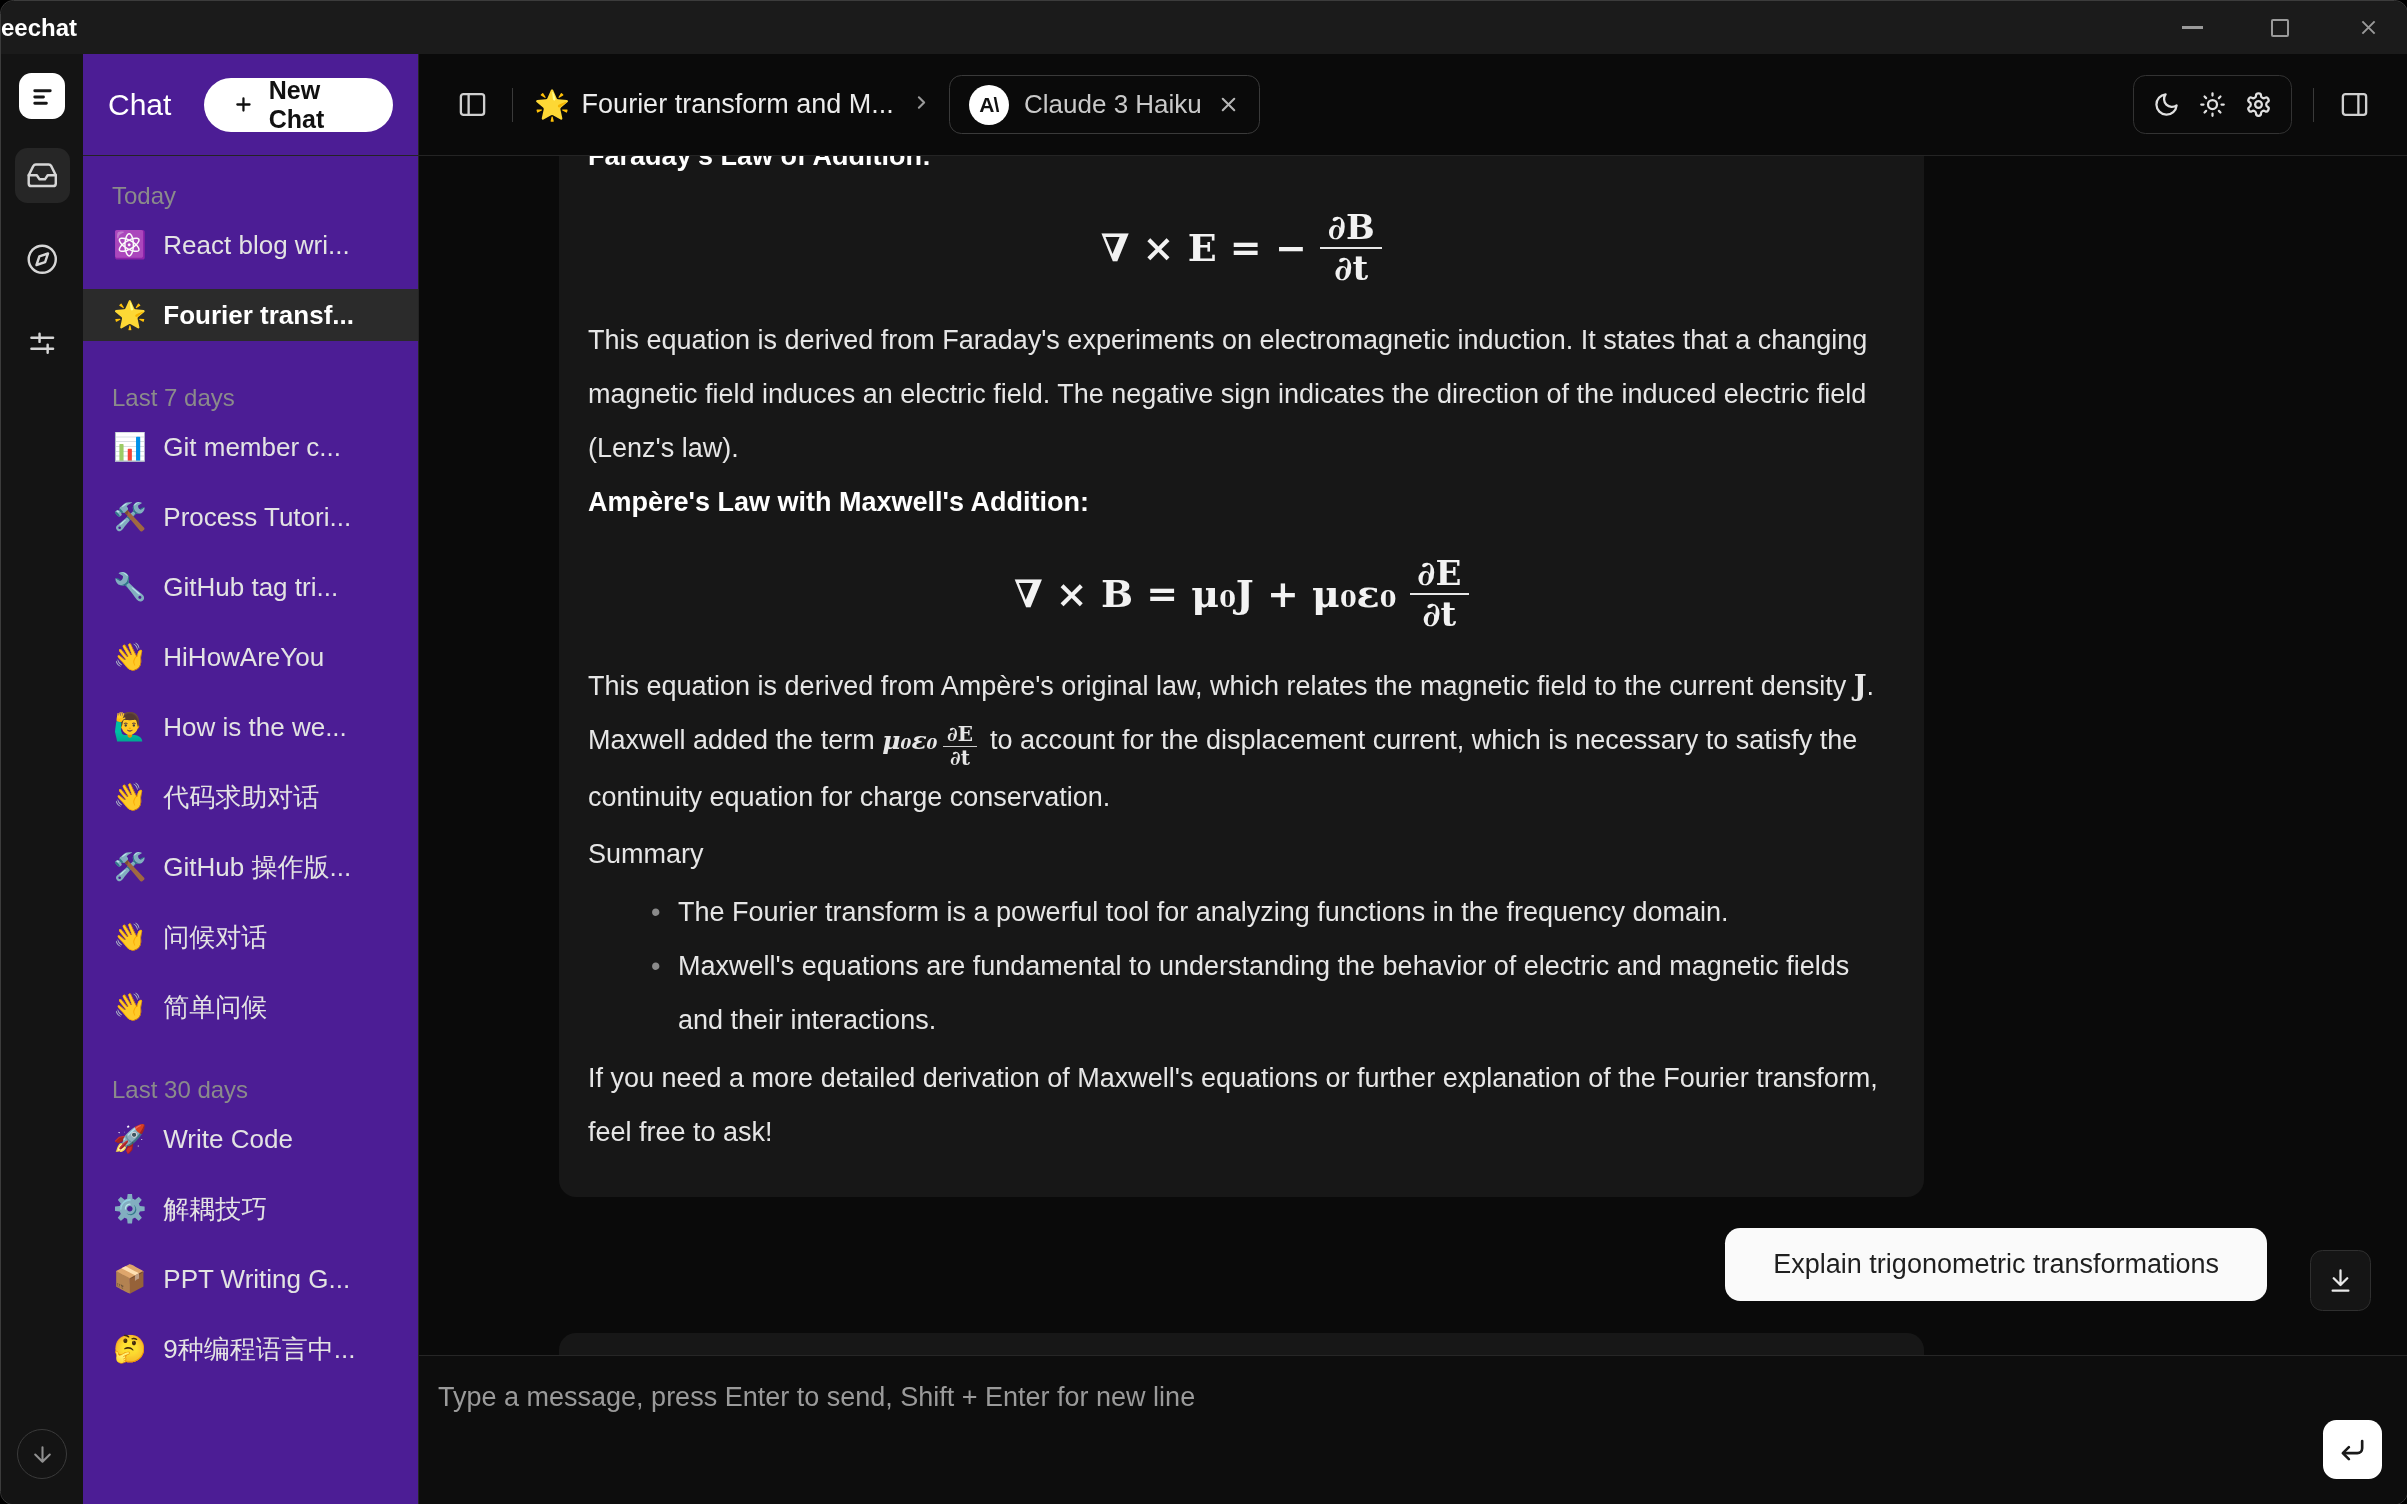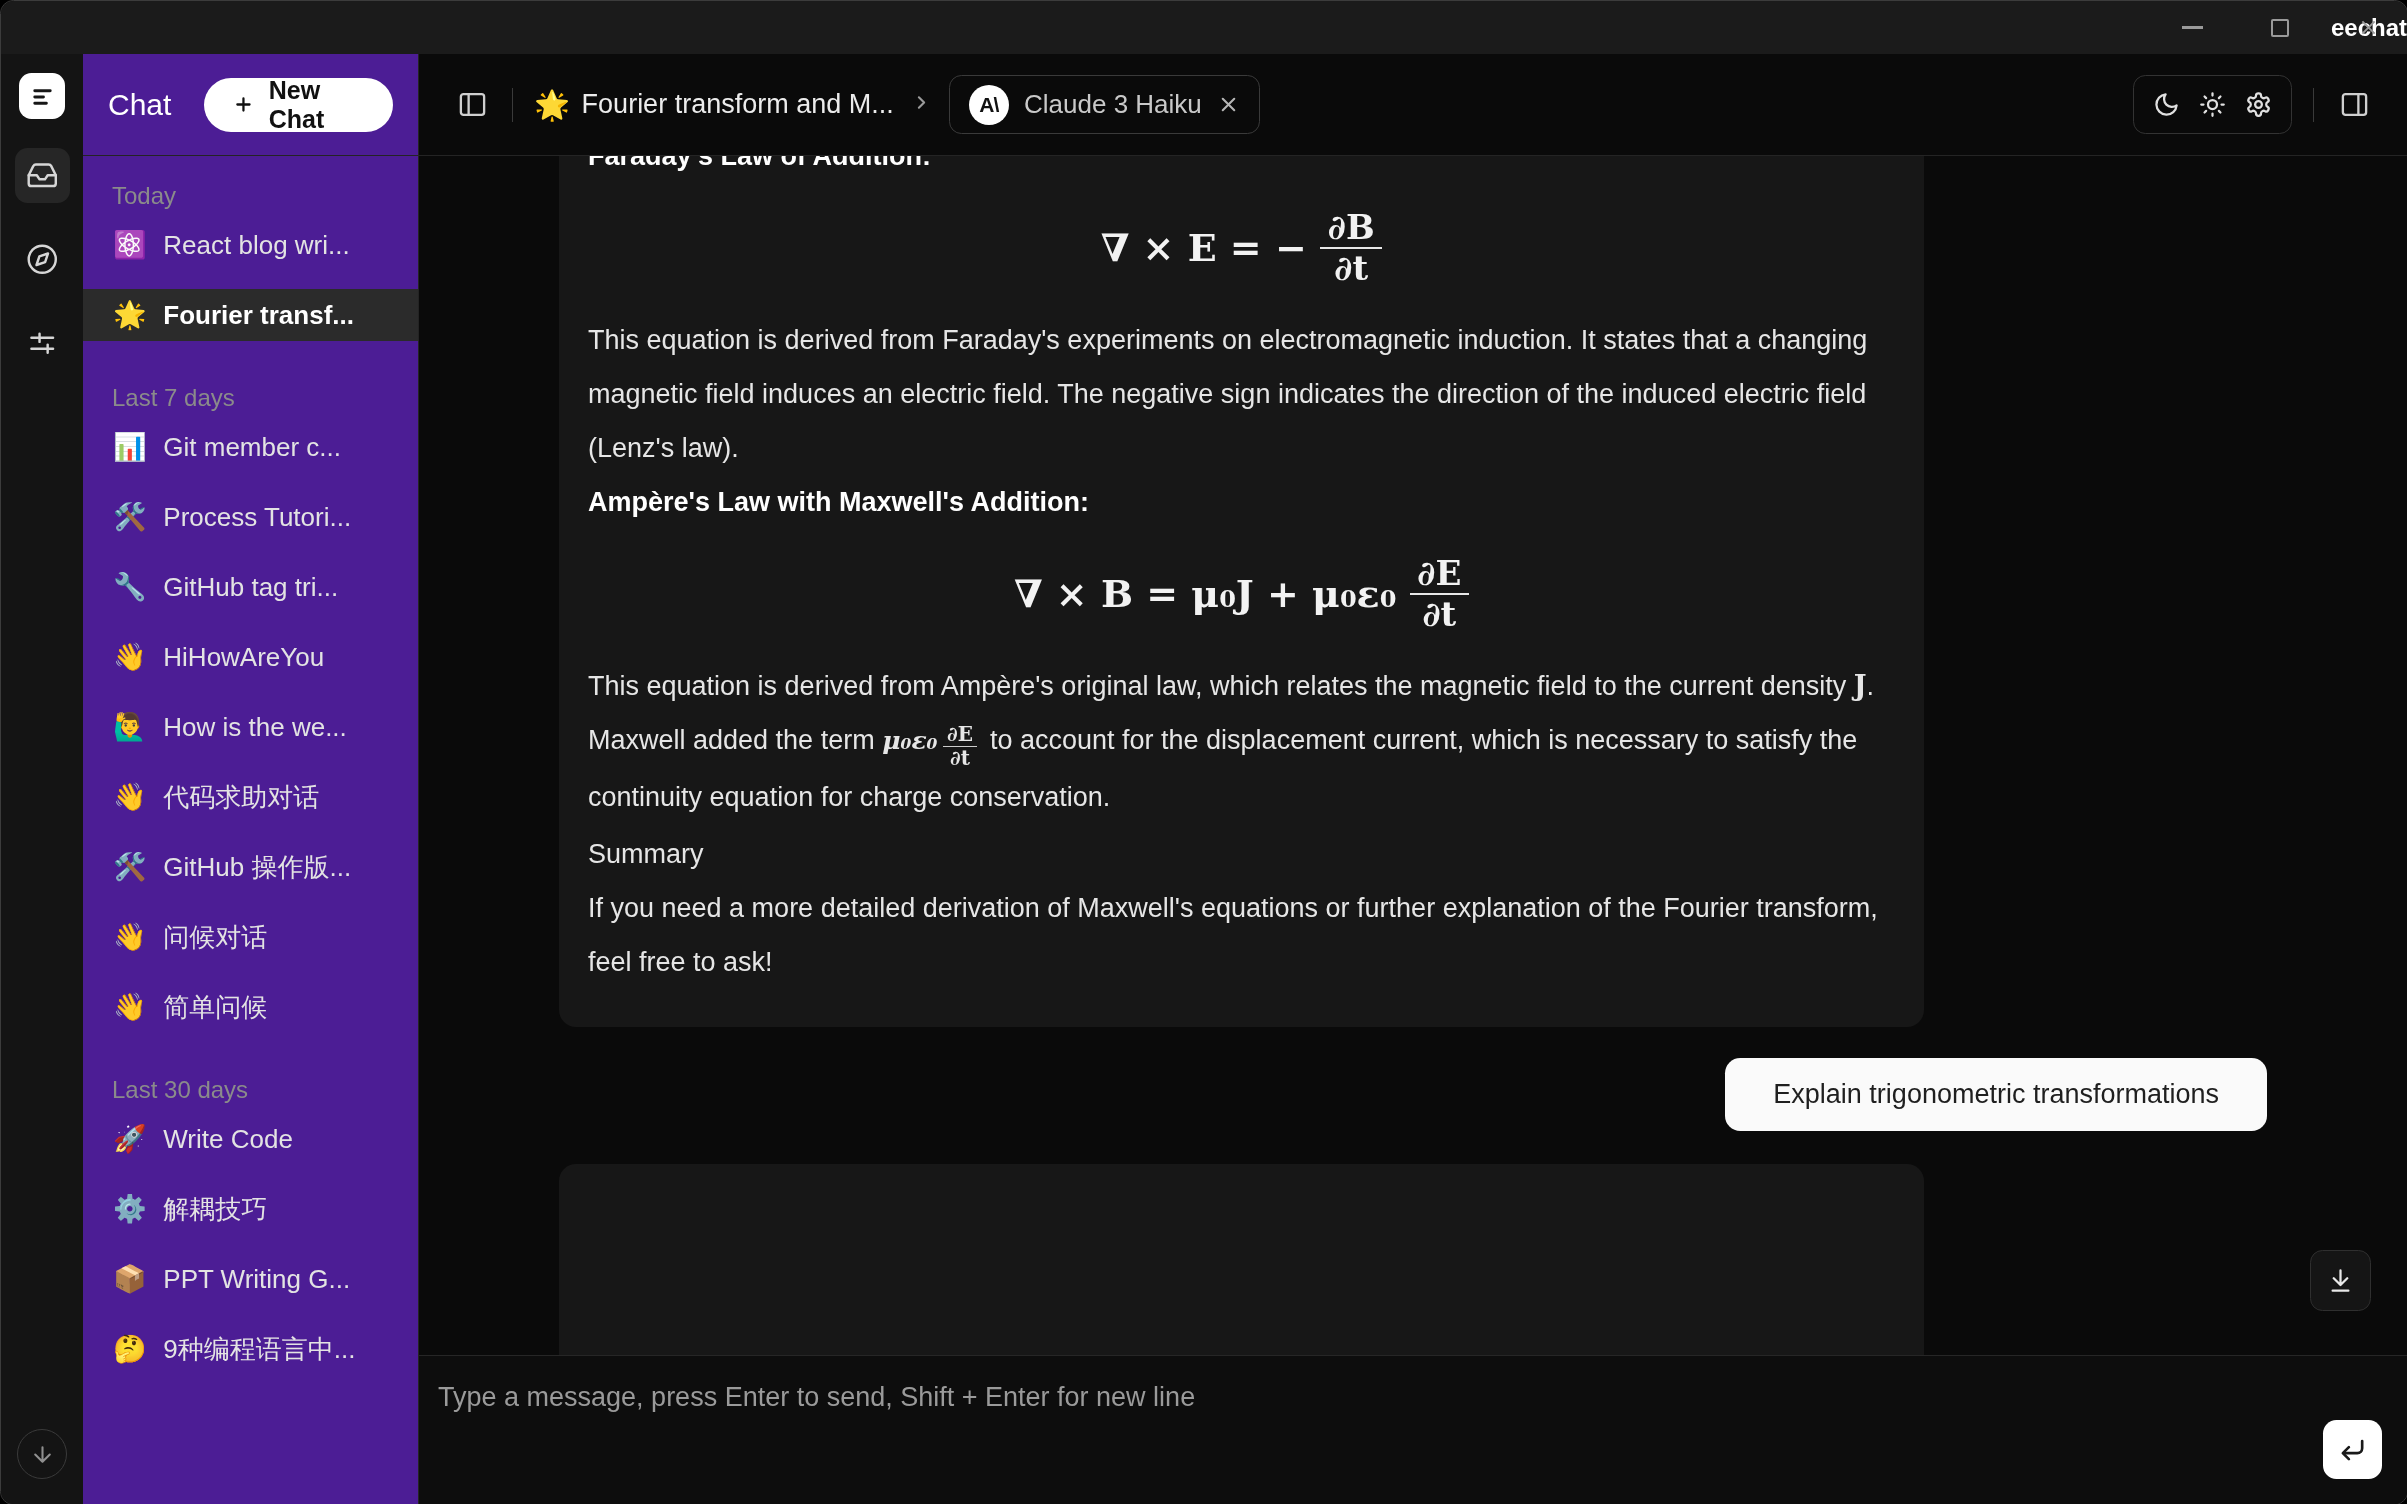--- a/index.html
+++ b/index.html
@@ -6,21 +6,21 @@
   html,body { background:#000; }
   body { font-family:"Liberation Sans", sans-serif; }
   .window{
     position:relative; width:2408px; height:1505px;
     background:#0a0a0a; border:1px solid #3c3c3c; border-radius:13.4px;
     overflow:hidden; color:#e6e6e6;
   }
   
   .titlebar{
     position:absolute; top:0; left:0; right:0; height:53px;
-    background:#1b1b1b; display:flex; align-items:center; justify-content:flex-end;
+    background:#1b1b1b; display:flex; align-items:center; justify-content:flex-start;
   }
   .titlebar .title{ font-size:24px; font-weight:700; color:#fff; }
   .win-controls{ position:absolute; right:17px; top:0; height:53px; display:flex; align-items:center; gap:44px; }
   .wc{ width:44px; height:38px; display:flex; align-items:center; justify-content:center; color:#9a9a9a; cursor:pointer;}
   .wc .min-glyph{ width:21px; height:2.9px; background:#9a9a9a; display:block;}
   .wc .max-glyph{ width:18px; height:18px; border:2.4px solid #9a9a9a; border-radius:1.9px; display:block;}
   .wc svg{ width:21px; height:21px; stroke:#9a9a9a; stroke-width:2.2; fill:none;}
   
   .app{ position:absolute; top:53px; left:0; right:0; bottom:0; display:flex; }
   
@@ -307,20 +307,24 @@
             <span class="eq-lhs">∇ × B = μ₀J + μ₀ε₀</span>
             <span class="frac">
               <span class="num">∂E</span>
               <span class="den">∂t</span>
             </span>
           </div>
           <div>
             <span>This equation is derived from Ampère's original law, which relates the magnetic field to the current density </span><span class="serif-b">J</span><span>. Maxwell added the term </span><span class="icoef">μ₀ε₀</span><span class="ifrac"><span class="n">∂E</span><span class="d">∂t</span></span><span> to account for the displacement current, which is necessary to satisfy the continuity equation for charge conservation.</span>
           </div>
           <div class="summary-line">Summary</div>
+          <ul class="points">
+            <li>The Fourier transform is a powerful tool for analyzing functions in the frequency domain.</li>
+            <li>Maxwell's equations are fundamental to understanding the behavior of electric and magnetic fields and their interactions.</li>
+          </ul>
           <div>If you need a more detailed derivation of Maxwell's equations or further explanation of the Fourier transform, feel free to ask!</div>
         </div>
 
         <div class="user-row">
           <div class="user-bubble">Explain trigonometric transformations</div>
         </div>
 
         <div class="assistant-card2">
           
         </div>

